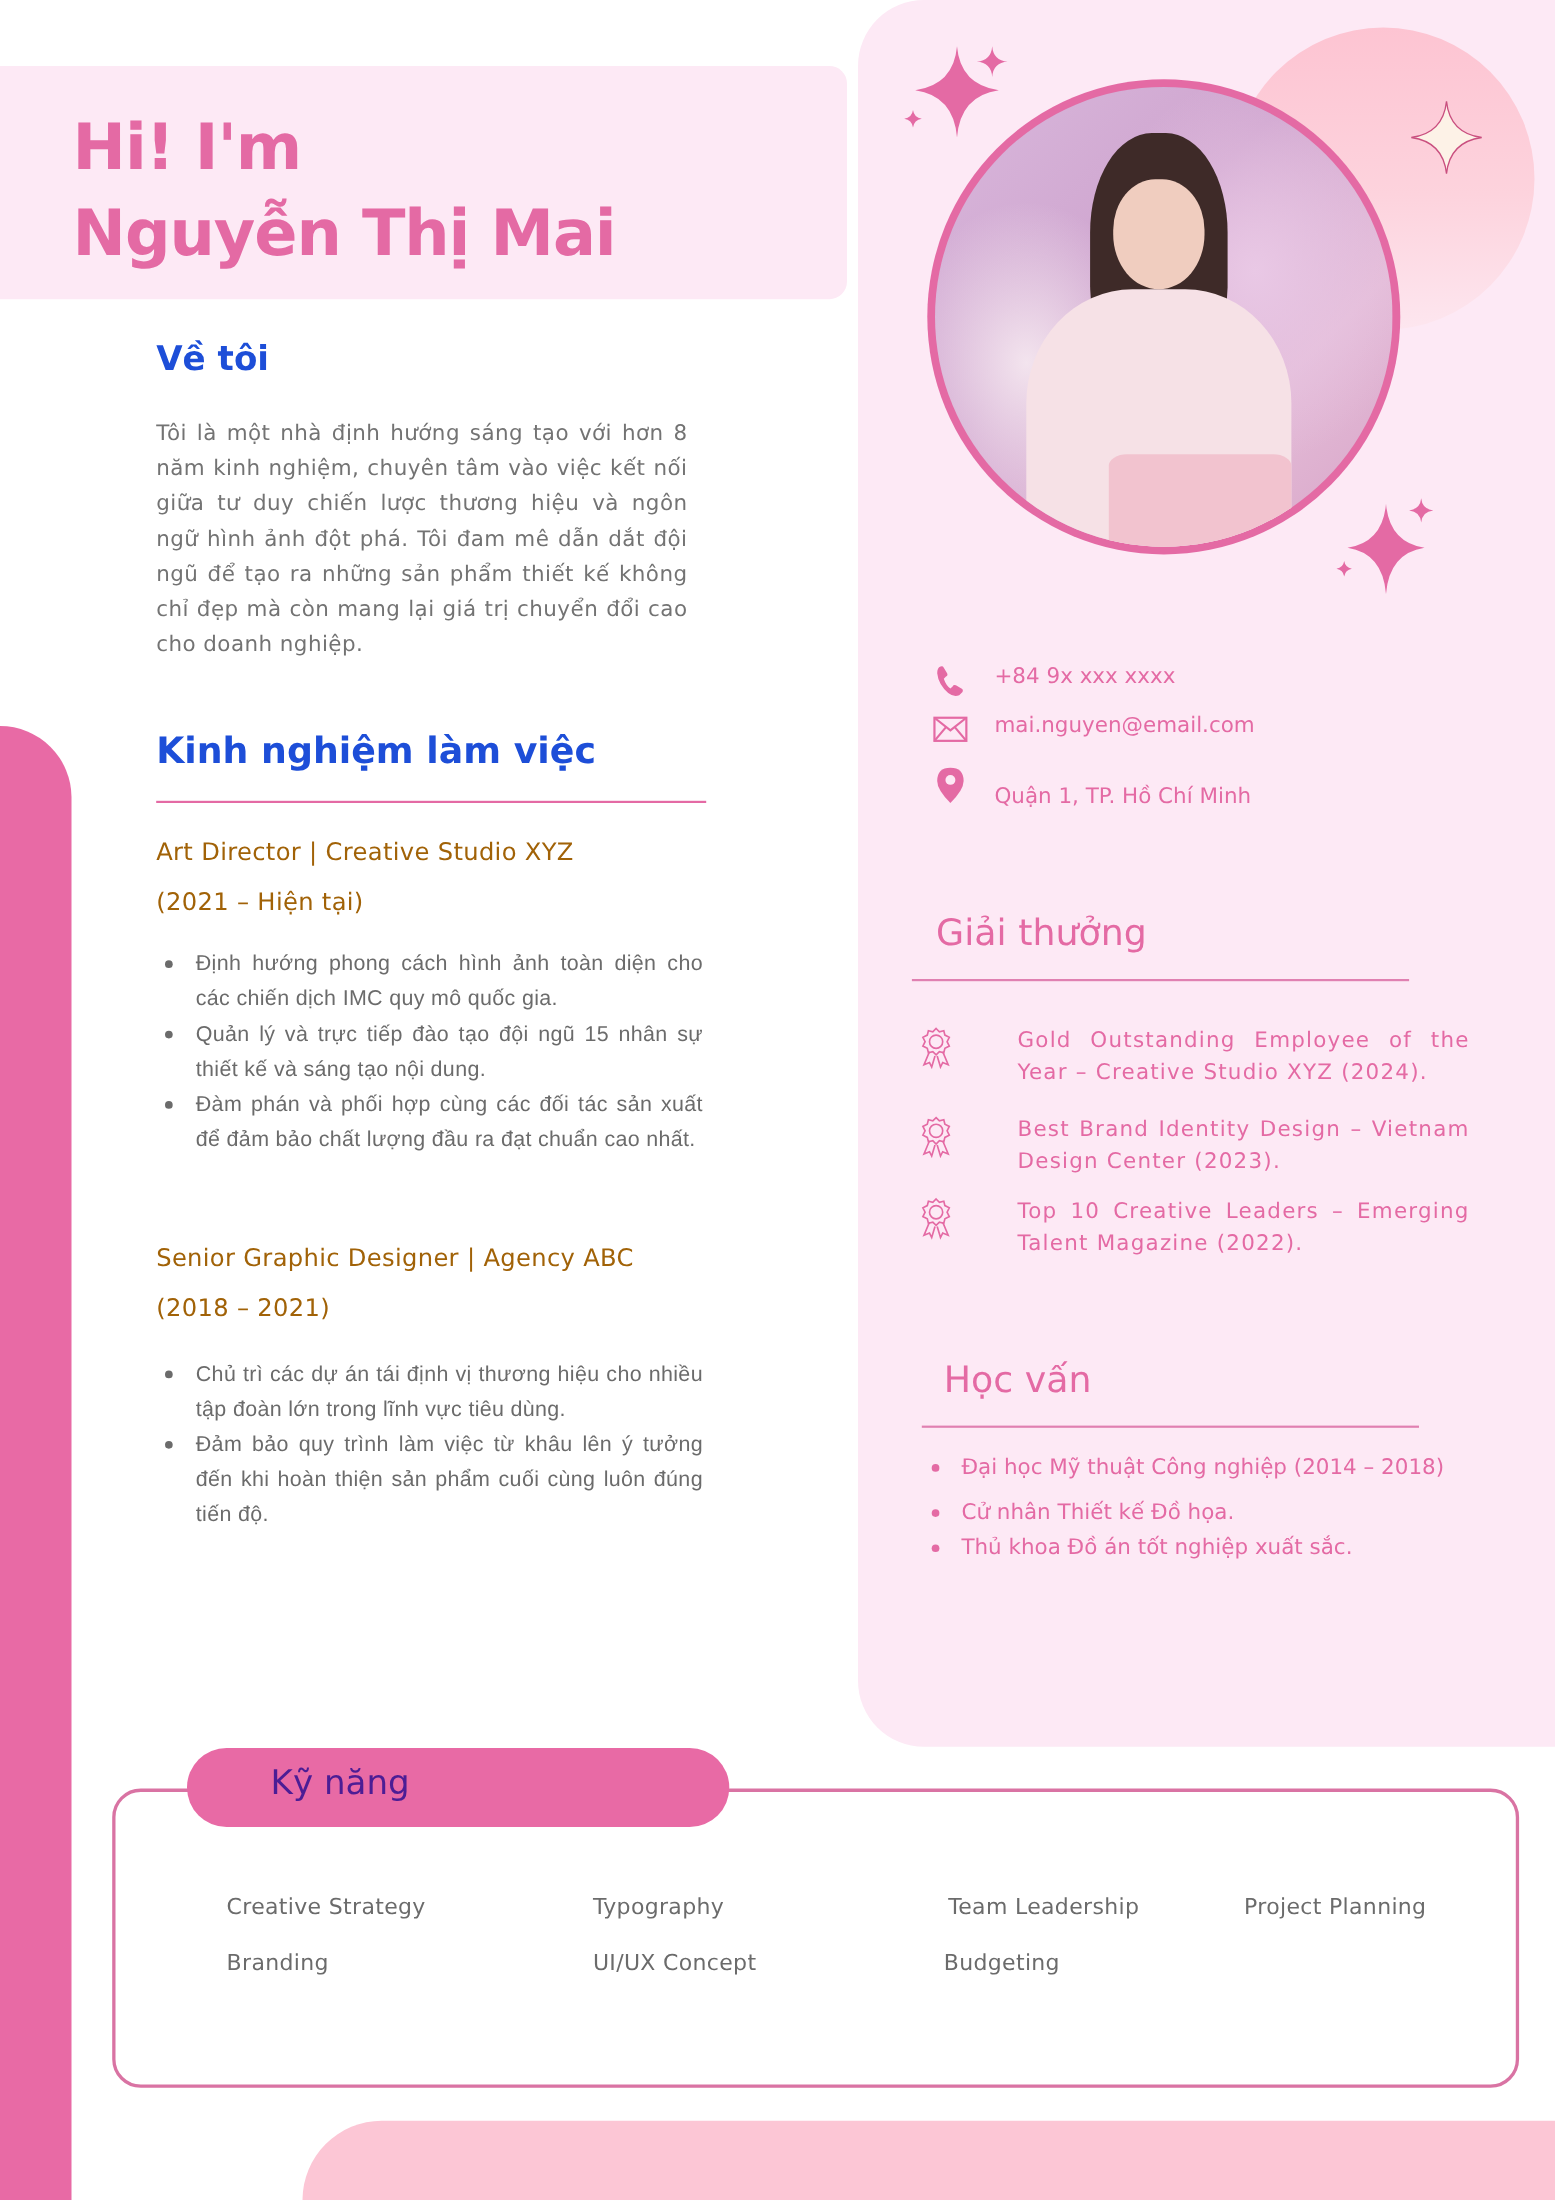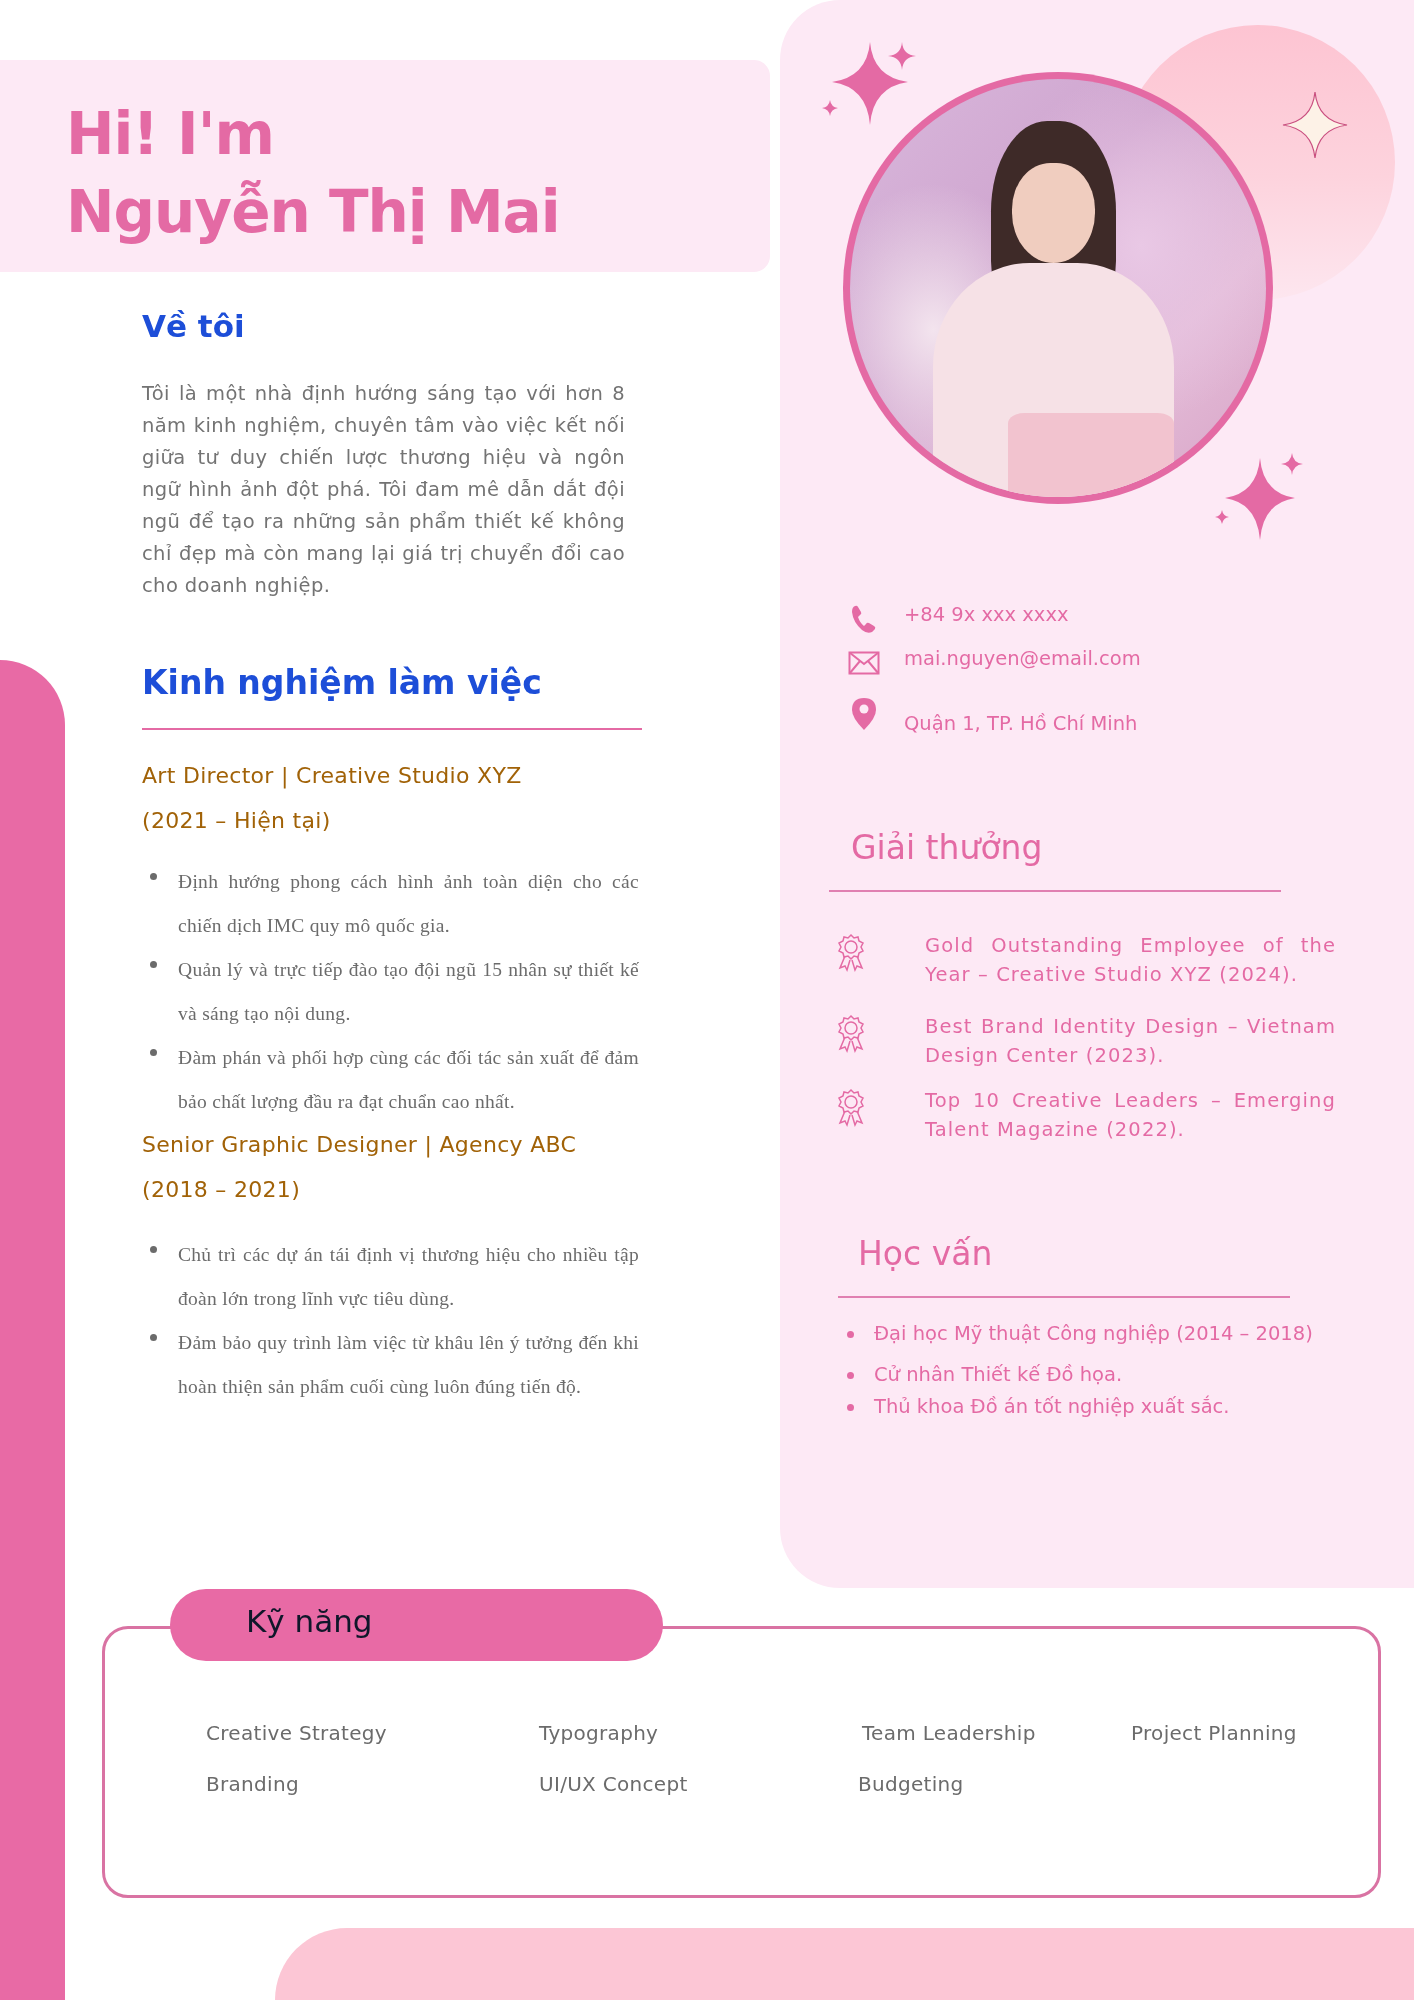--- a/index.html
+++ b/index.html
@@ -21,22 +21,22 @@
     line-height: 78px; color: #e46aa4; letter-spacing: -1px; }
 
   
   .section-h { font-family: "DejaVu Sans", sans-serif; font-weight: bold; color: #1d4ed8; }
   .about-h { left: 142px; top: 308px; font-size: 31px; }
   .about-p { left: 142px; top: 378px; width: 483px; font-size: 21px; line-height: 32px; text-align: justify;
     color: #737373; letter-spacing: 0.4px; font-family: "DejaVu Sans", sans-serif; font-size: 19.5px; }
   .exp-h { left: 142px; top: 663px; font-size: 33px; }
   .exp-line { left: 142px; top: 728px; width: 500px; height: 2px; background: #e46aa4; }
   .job-title, .job-date { font-family: "DejaVu Sans", sans-serif; font-size: 22px; color: #a16207; letter-spacing: 0.3px; }
-  .job-list { list-style: none; width: 497px; font-family: Liberation Serif, serif; font-size: 19.5px;
-    line-height: 44px; color: #6b6b6b; text-align: justify; letter-spacing: 0.3px; }
+  .job-list { list-style: none; width: 497px; font-family: Liberation Sans, sans-serif; font-size: 19.5px;
+    line-height: 32px; color: #6b6b6b; text-align: justify; letter-spacing: 0.3px; }
   .job-list li { position: relative; padding-left: 36px; }
   .job-list li::before { content: ""; position: absolute; left: 8px; top: 13px; width: 7px; height: 7px;
     border-radius: 50%; background: #6b6b6b; }
 
   
   .photo-ring { left: 843px; top: 72px; width: 430px; height: 432px; border-radius: 50%; background: #e46aa4; padding: 7px; }
   .photo { width: 100%; height: 100%; border-radius: 50%; overflow: hidden; position: relative;
     background:
       radial-gradient(ellipse 60% 70% at 70% 40%, #e9c8e5 0%, rgba(233,200,229,0) 60%),
       radial-gradient(ellipse 40% 50% at 20% 60%, #f3e4ee 0%, rgba(243,228,238,0) 70%),
@@ -62,21 +62,21 @@
   .award-icon { width: 30px; height: 40px; flex: none; margin-top: 2px; }
   .award-text { margin-left: 20px; width: 450px; font-family: "DejaVu Sans", sans-serif; font-size: 19.5px;
     line-height: 29px; color: #e46aa4; letter-spacing: 1.1px; text-align: justify; text-align-last: left; }
   .edu-list { list-style: none; left: 845px; font-family: "DejaVu Sans", sans-serif; font-size: 19.5px; color: #e46aa4; }
   .edu-list li { position: relative; padding-left: 29px; }
   .edu-list li::before { content: ""; position: absolute; left: 2px; top: 13px; width: 7px; height: 7px; border-radius: 50%; background: #e46aa4; }
 
   
   .skills-box { left: 102px; top: 1626px; width: 1279px; height: 272px; border: 3px solid #d973a3; border-radius: 26px; background: #ffffff; }
   .skills-tab { left: 170px; top: 1589px; width: 493px; height: 72px; background: #e86aa5; border-radius: 36px; }
-  .skills-tab-label { position: absolute; left: 76px; top: 14px; font-family: "DejaVu Sans", sans-serif; font-size: 31px; color: #0f172a; }
+  .skills-tab-label { position: absolute; left: 76px; top: 14px; font-family: "DejaVu Sans", sans-serif; font-size: 31px; color: #4c1d95; }
   .skill { font-family: "DejaVu Sans", sans-serif; font-size: 20px; color: #6b6b6b; letter-spacing: 0.3px; }
 </style>
 </head>
 <body>
 
 <div class="abs right-panel"></div>
 <div class="abs pink-circle"></div>
 <div class="abs left-strip"></div>
 <div class="abs bottom-blob"></div>
 <div class="abs header-box"></div>

